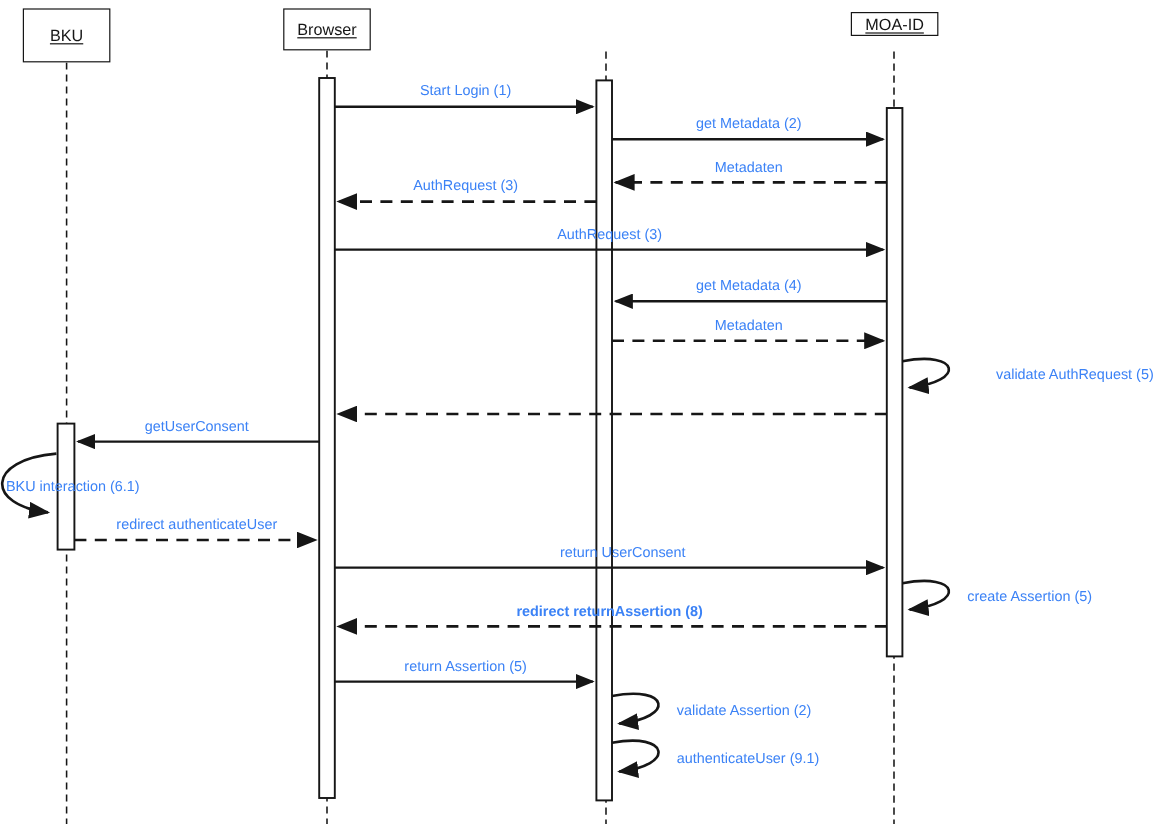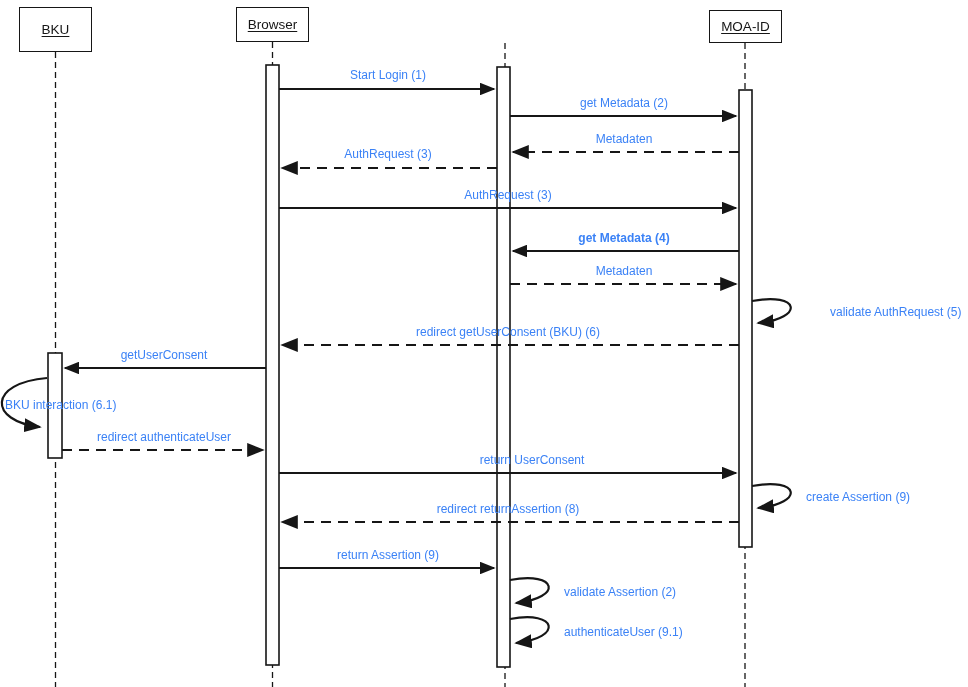--- a/index.html
+++ b/index.html
@@ -101,36 +101,35 @@
       <path d="M 47 378 C -12 383, -12 421, 40 427" marker-end="url(#arrow)"></path>
     </g>
   </svg>
 
   <div class="actor-box" style="left:19px; top:7px; width:73px; height:45px;">
     <span>BKU</span>
   </div>
   <div class="actor-box" style="left:236px; top:7px; width:73px; height:35px;">
     <span>Browser</span>
   </div>
-  <div class="actor-box" style="left:709px; top:10px; width:73px; height:33px;justify-content:center;">
+  <div class="actor-box" style="left:709px; top:10px; width:73px; height:20px;justify-content:center;">
     <span>MOA-ID</span>
   </div>
 
   <div class="msg-label centered" style="left:388px; top:67px;">Start Login (1)</div>
   <div class="msg-label centered" style="left:624px; top:95px;">get Metadata (2)</div>
   <div class="msg-label centered" style="left:624px; top:131px;">Metadaten</div>
   <div class="msg-label centered" style="left:388px; top:146px;">AuthRequest (3)</div>
   <div class="msg-label centered" style="left:508px; top:187px;">AuthRequest (3)</div>
-  <div class="msg-label centered" style="left:624px; top:230px;font-weight:bold;">get Metadata (4)</div>
+  <div class="msg-label centered" style="left:624px; top:230px;">get Metadata (4)</div>
   <div class="msg-label centered" style="left:624px; top:263px;">Metadaten</div>
   <div class="msg-label" style="left:806px; top:304px;margin-left:24px;">validate AuthRequest (5)</div>
-  <div class="msg-label centered" style="left:508px; top:324px;">redirect getUserConsent (BKU) (6)</div>
   <div class="msg-label centered" style="left:164px; top:347px;">getUserConsent</div>
   <div class="msg-label" style="left:5px; top:397px;">BKU interaction (6.1)</div>
   <div class="msg-label centered" style="left:164px; top:429px;">redirect authenticateUser</div>
-  <div class="msg-label centered" style="left:532px; top:452px;">return UserConsent</div>
-  <div class="msg-label" style="left:806px; top:489px;">create Assertion (9)</div>
-  <div class="msg-label centered" style="left:508px; top:501px;">redirect returnAssertion (8)</div>
-  <div class="msg-label centered" style="left:388px; top:547px;">return Assertion (9)</div>
+  <div class="msg-label centered" style="left:519px; top:452px;">return UserConsent</div>
+  <div class="msg-label" style="left:806px; top:489px;">create Assertion (5)</div>
+  <div class="msg-label centered" style="left:508px; top:501px;font-weight:bold;">redirect returnAssertion (8)</div>
+  <div class="msg-label centered" style="left:388px; top:547px;">return Assertion (5)</div>
   <div class="msg-label" style="left:564px; top:584px;">validate Assertion (2)</div>
   <div class="msg-label" style="left:564px; top:624px;">authenticateUser (9.1)</div>
 
 </div>
 
 </body></html>

